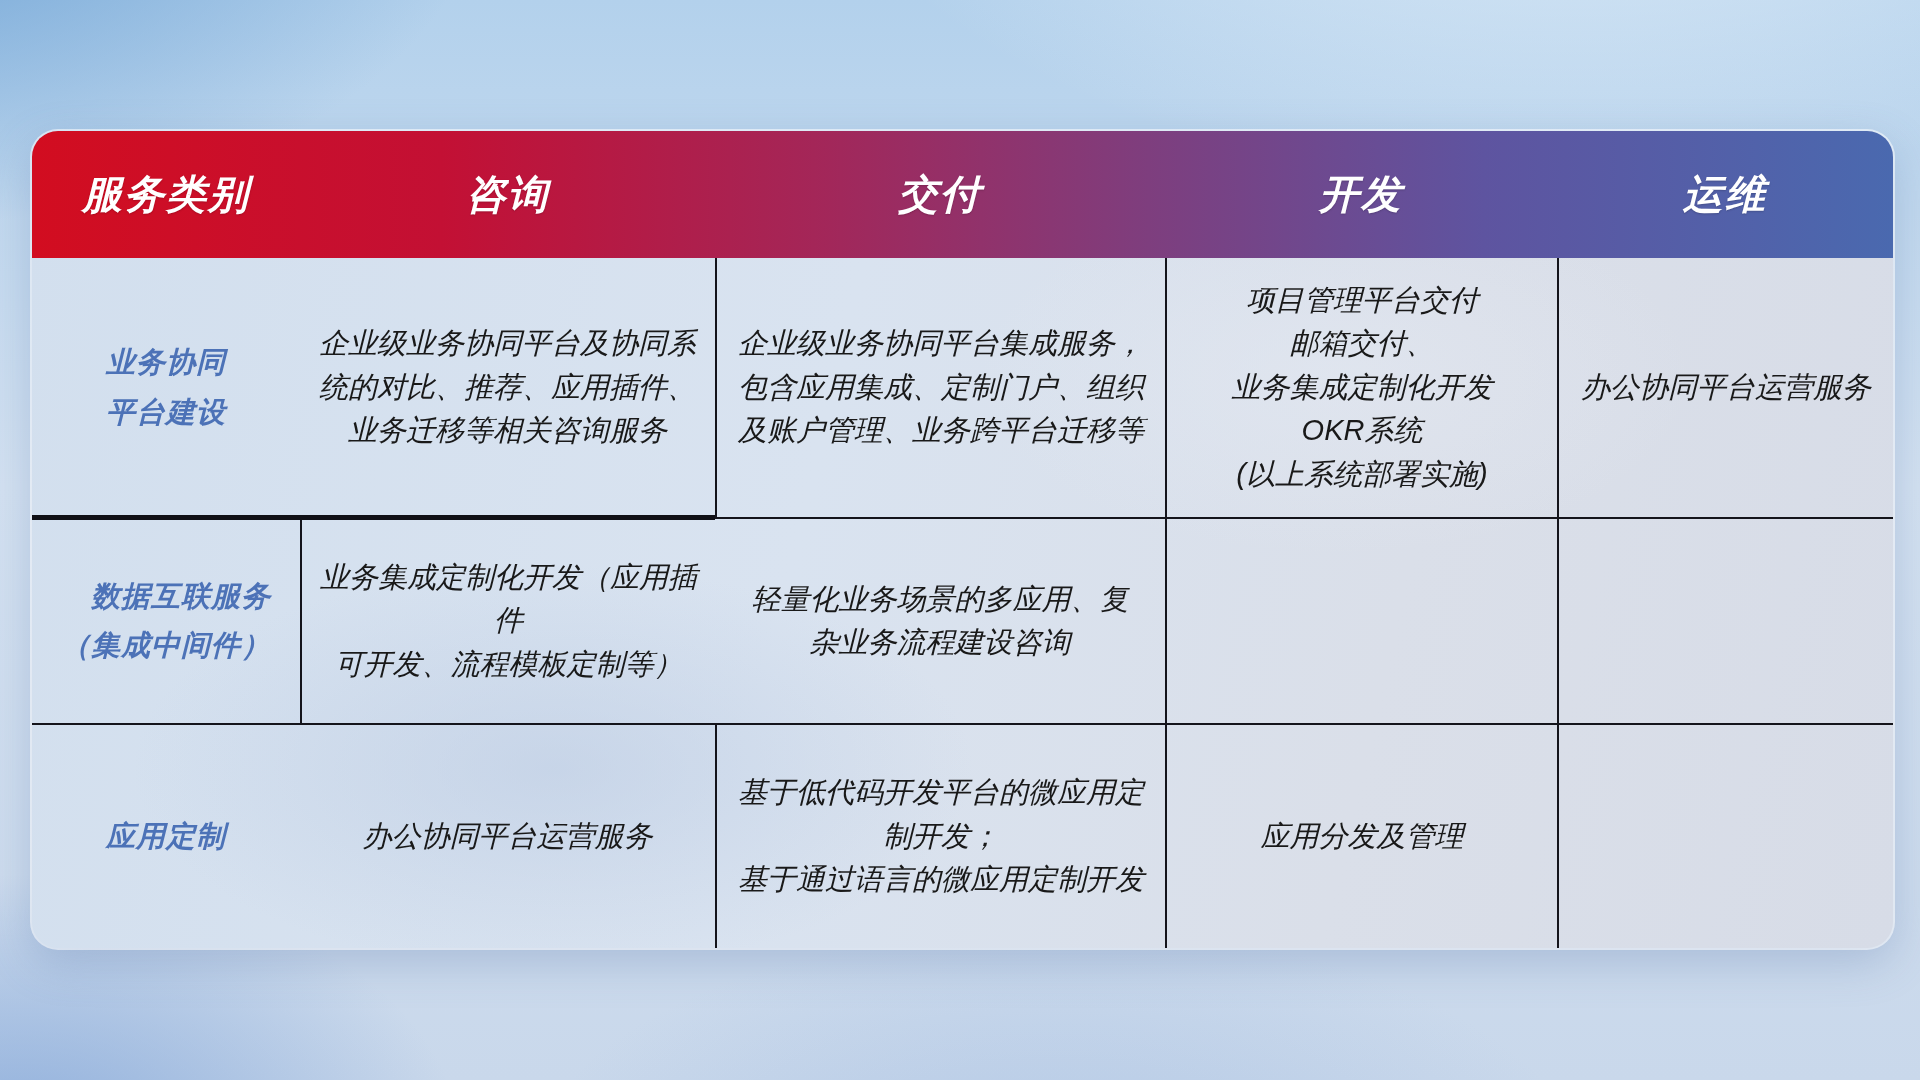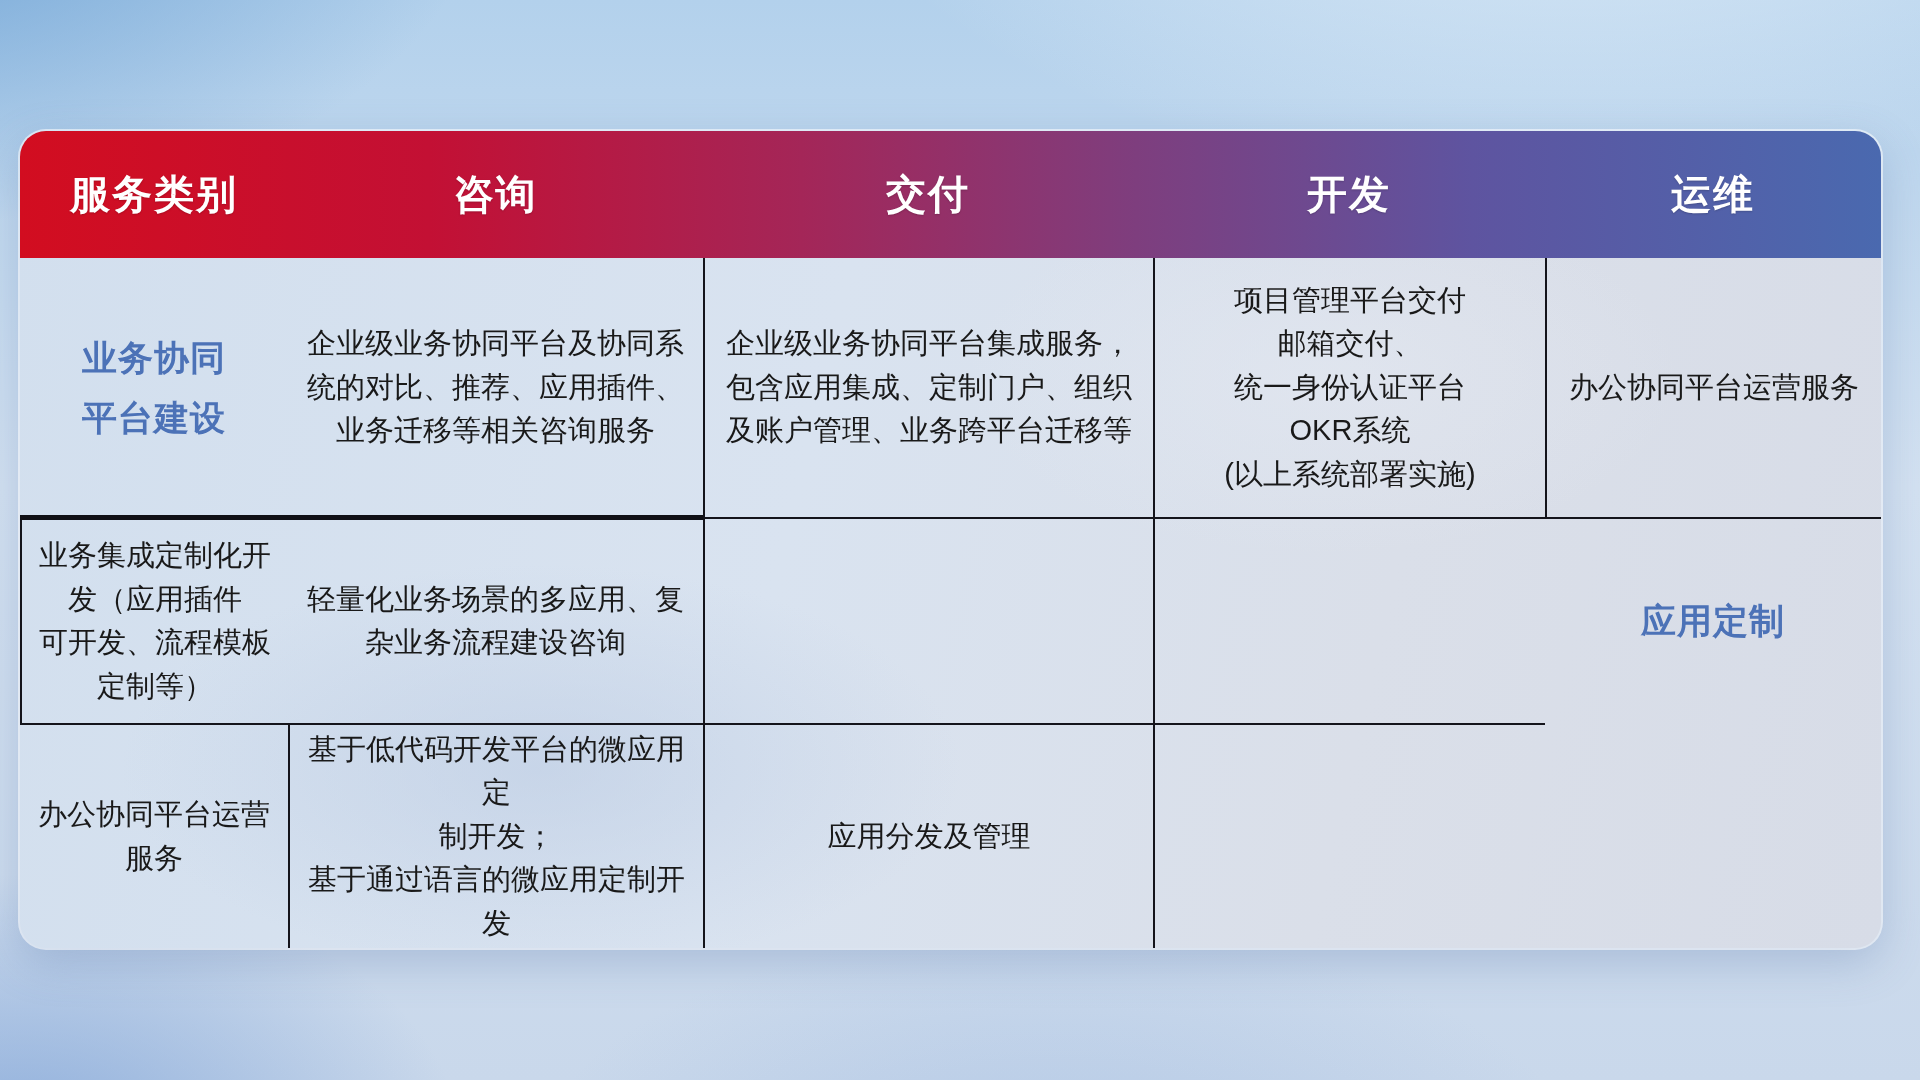--- a/index.html
+++ b/index.html
@@ -14,30 +14,31 @@
     background-color: #cfdff0;
     background-image:
       radial-gradient(1100px 650px at -6% -12%, rgba(104,158,210,0.95), rgba(104,158,210,0) 55%),
       radial-gradient(850px 520px at 1% 106%, rgba(122,160,214,0.75), rgba(122,160,214,0) 52%),
       radial-gradient(1000px 520px at 55% 112%, rgba(150,180,222,0.45), rgba(150,180,222,0) 55%),
       radial-gradient(1300px 750px at 82% -25%, rgba(236,244,251,0.95), rgba(236,244,251,0) 62%),
       linear-gradient(180deg, #b3d1ec 0%, #d3e1f1 45%, #c9d8eb 100%);
   }
   .panel {
     position: absolute;
-    left: 20px; top: 131px;
+    left: 32px; top: 131px;
     width: 1861px; height: 817px;
     border-radius: 26px;
     overflow: hidden;
     background-color: #d7e1ee;
     background-image:
       radial-gradient(700px 340px at 28% 78%, rgba(186,202,226,0.55), rgba(186,202,226,0) 60%),
       radial-gradient(600px 300px at 70% 30%, rgba(228,233,242,0.55), rgba(228,233,242,0) 60%),
       linear-gradient(103deg, #d2dfee 0%, #d9e3f0 42%, #dadfe9 72%, #d7dce7 100%);
     box-shadow: 0 0 0 2px rgba(255,255,255,0.55), 0 14px 44px rgba(88,118,168,0.30);
+    font-style: italic;
   }
   .header-row {
     display: grid;
     grid-template-columns: 268px 415px 450px 392px 336px;
     height: 127px;
     background-image: linear-gradient(90deg,
       #d20d20 0%, #c31034 22%, #a42658 42%,
       #7e3e7e 60%, #5e54a0 78%, #4a69af 100%);
   }
   .header-cell {
@@ -60,21 +61,21 @@
     white-space: pre-line;
     color: #191919;
     font-size: 29px;
     line-height: 1.5;
   }
   .c.bl { border-left: 2px solid #14141b; }
   .c.bt { border-top: 2px solid #14141b; }
   .cat {
     color: #4c72b7;
     font-weight: 700;
-    font-size: 35px;
+    font-size: 29px;
     line-height: 1.7;
     letter-spacing: 1px;
     text-align: right;
   }
   .thick-seg {
     position: absolute;
     left: 0; top: 384px;
     width: 683px; height: 5px;
     background: #101016;
   }
@@ -98,25 +99,27 @@
       <div class="c cat">业务协同
 平台建设</div>
       <div class="c">企业级业务协同平台及协同系
 统的对比、推荐、应用插件、
 业务迁移等相关咨询服务</div>
       <div class="c bl">企业级业务协同平台集成服务，
 包含应用集成、定制门户、组织
 及账户管理、业务跨平台迁移等</div>
       <div class="c bl">项目管理平台交付
 邮箱交付、
-统一身份认证平台
+业务集成定制化开发
 OKR系统
 (以上系统部署实施)</div>
       <div class="c bl">办公协同平台运营服务</div>
 
+      <div class="c cat bt">数据互联服务
+（集成中间件）</div>
       <div class="c bl bt">业务集成定制化开发（应用插件
 可开发、流程模板定制等）</div>
       <div class="c bt">轻量化业务场景的多应用、复
 杂业务流程建设咨询</div>
       <div class="c bl bt"></div>
       <div class="c bl bt"></div>
 
       <div class="c cat bt">应用定制</div>
       <div class="c bt">办公协同平台运营服务</div>
       <div class="c bl bt">基于低代码开发平台的微应用定

